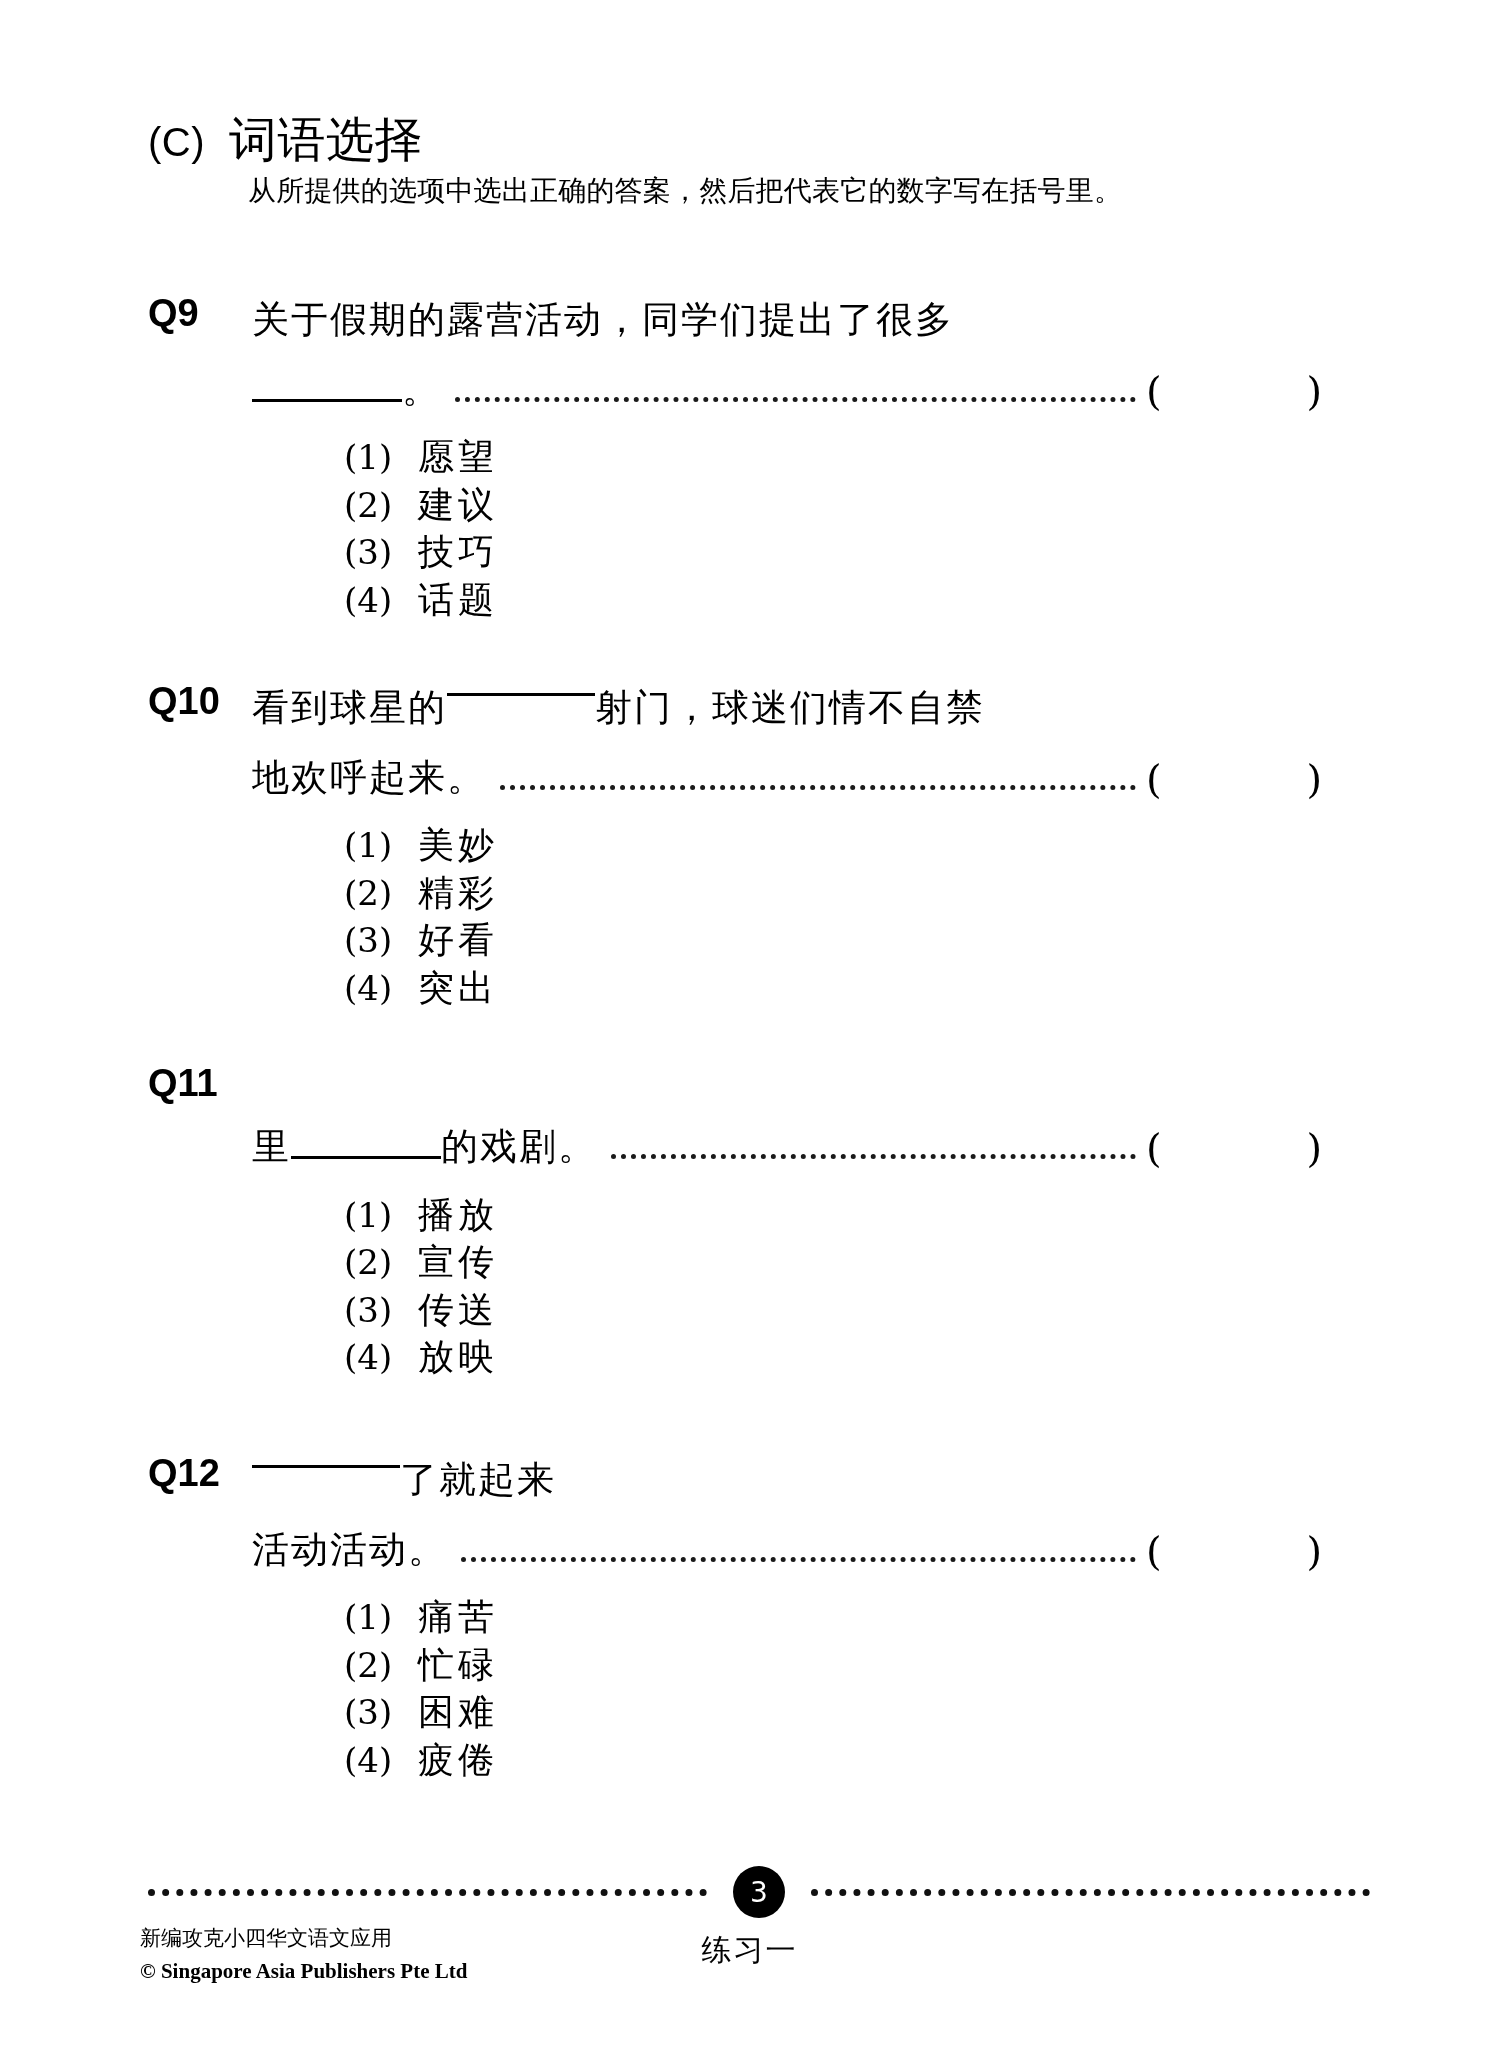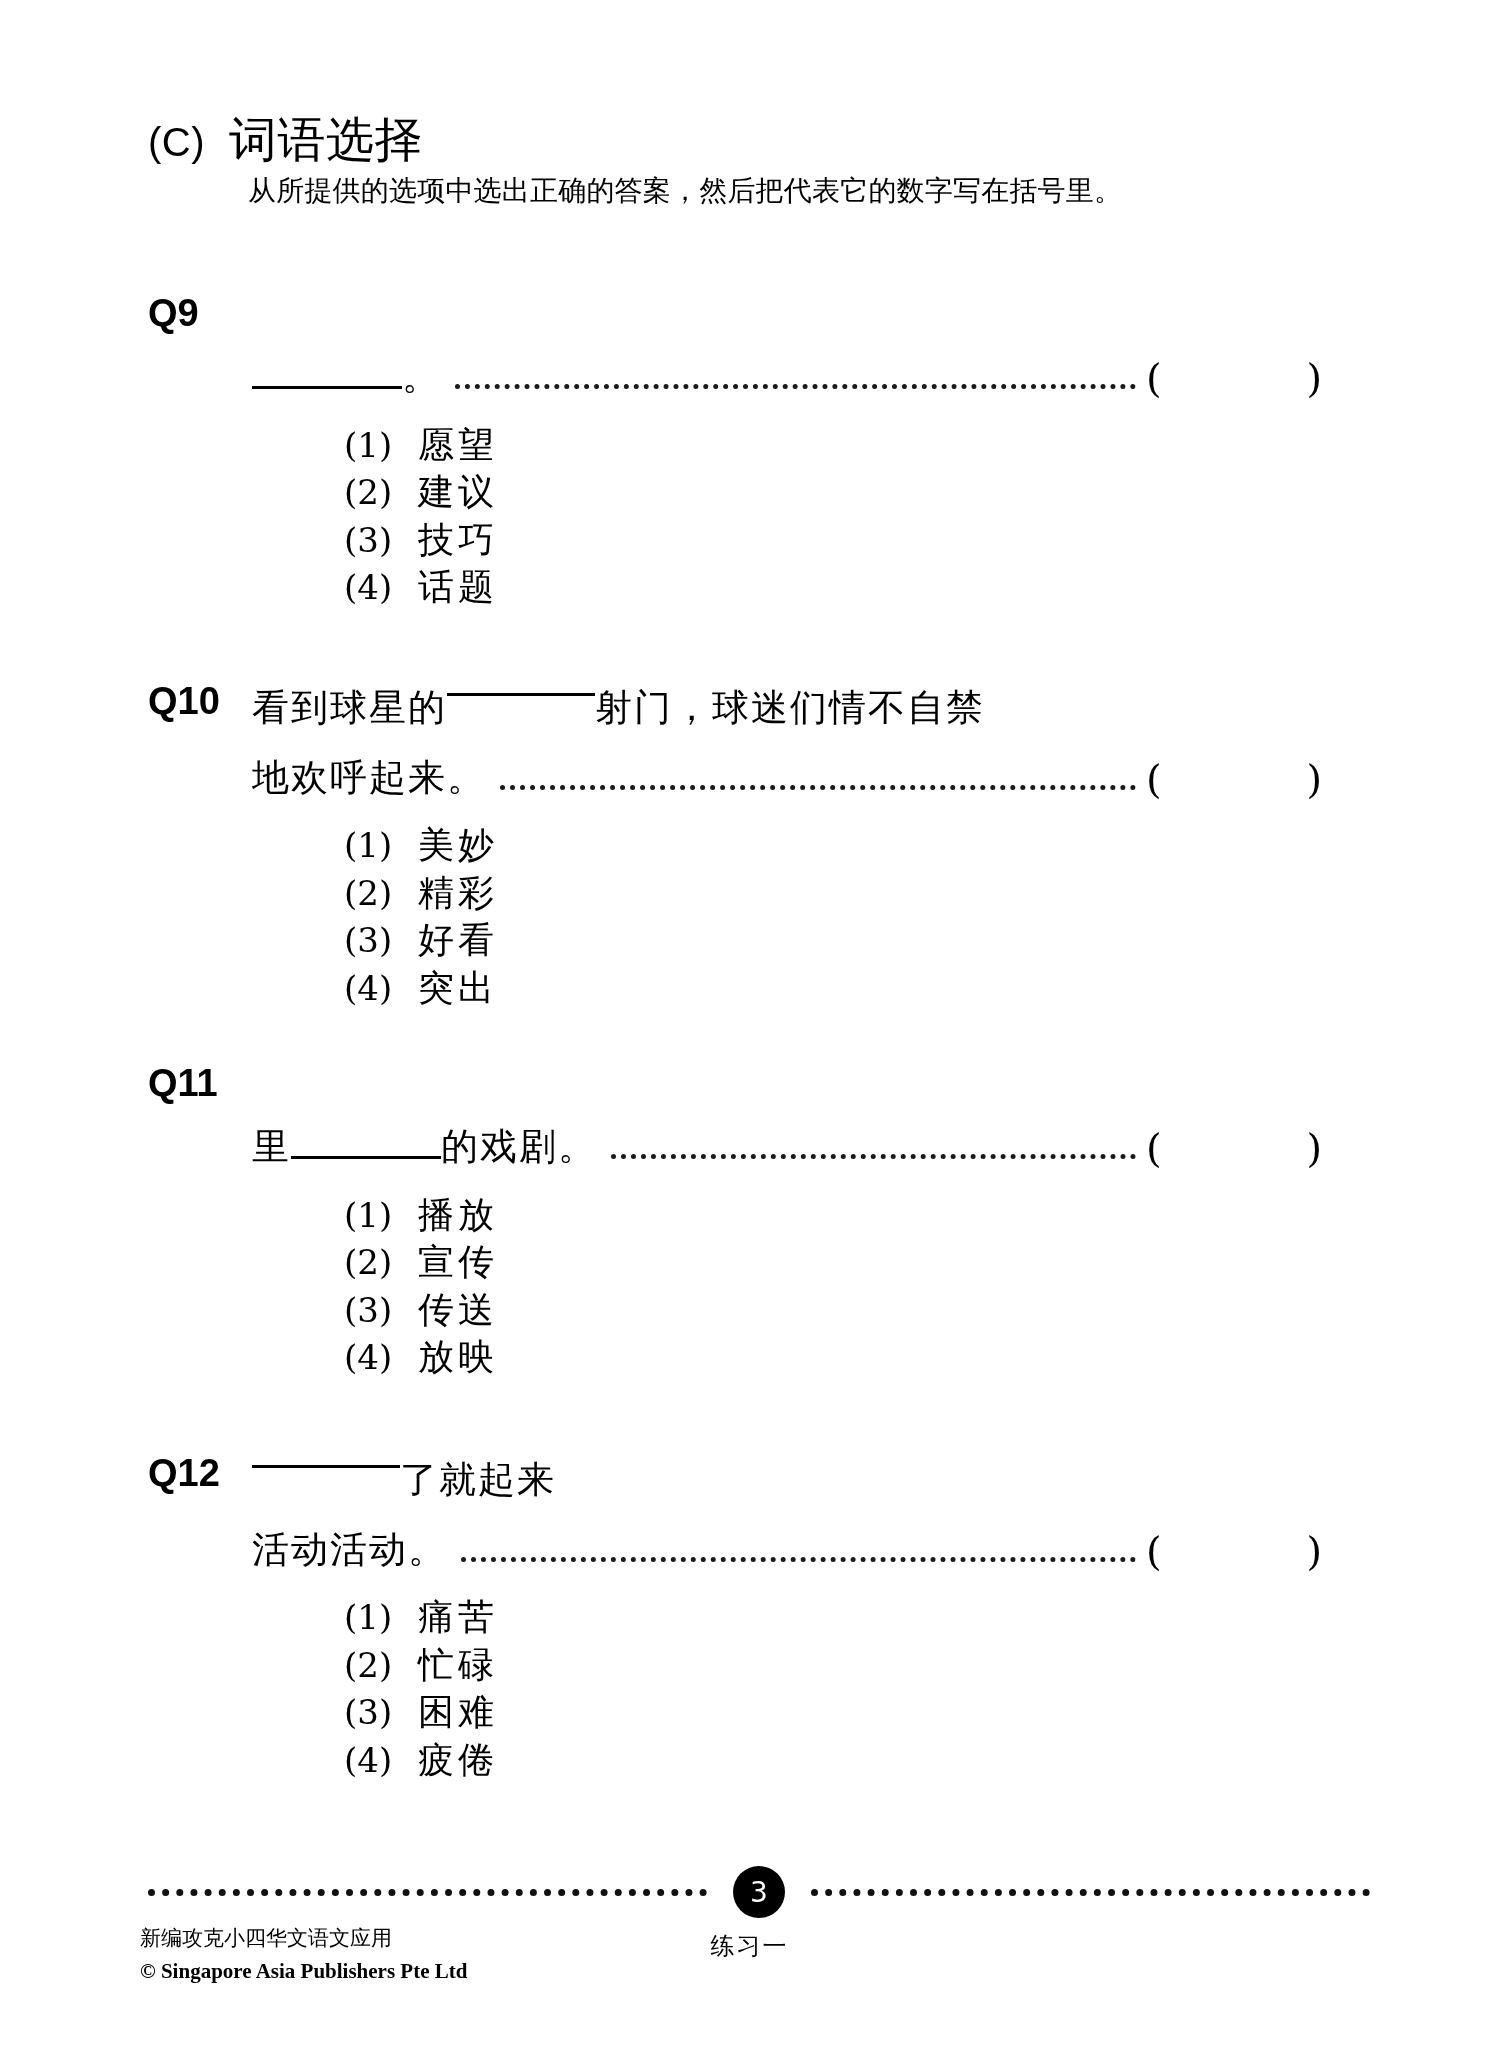--- a/index.html
+++ b/index.html
@@ -168,21 +168,21 @@
     font-family: "DejaVu Sans", sans-serif;
     font-size: 28px;
     margin: 0 26px;
   }
   .footer-exercise {
     position: absolute;
     left: 0; top: 64px;
     width: 1499px;
     text-align: center;
     font-family: "DejaVu Serif", "Liberation Serif", serif;
-    font-size: 24px;
+    font-size: 30px;
     letter-spacing: 2px;
   }
   .footer-credits {
     position: absolute;
     left: 140px;
     top: 56px;
     font-family: "DejaVu Serif", "Liberation Serif", serif;
     font-size: 21px;
     line-height: 1.55;
   }
@@ -201,20 +201,21 @@
   <div class="section-head">
     <span class="section-label">(C)</span>
     <span class="section-title">词语选择</span>
   </div>
 
   <div class="section-instruction">从所提供的选项中选出正确的答案，然后把代表它的数字写在括号里。</div>
 
   <div class="question" style="top:292px;">
     <div class="q-line1">
       <span class="q-number">Q9</span>
+      <span class="q-text">关于假期的露营活动，同学们提出了很多</span>
     </div>
     <div class="q-line2">
       <span class="blank blank-w1"></span>
       <span class="q-text">。</span>
       <span class="leader-row">
         <span class="dots"></span>
         <span class="answer-bracket">(        )</span>
       </span>
     </div>
     <div class="options">

